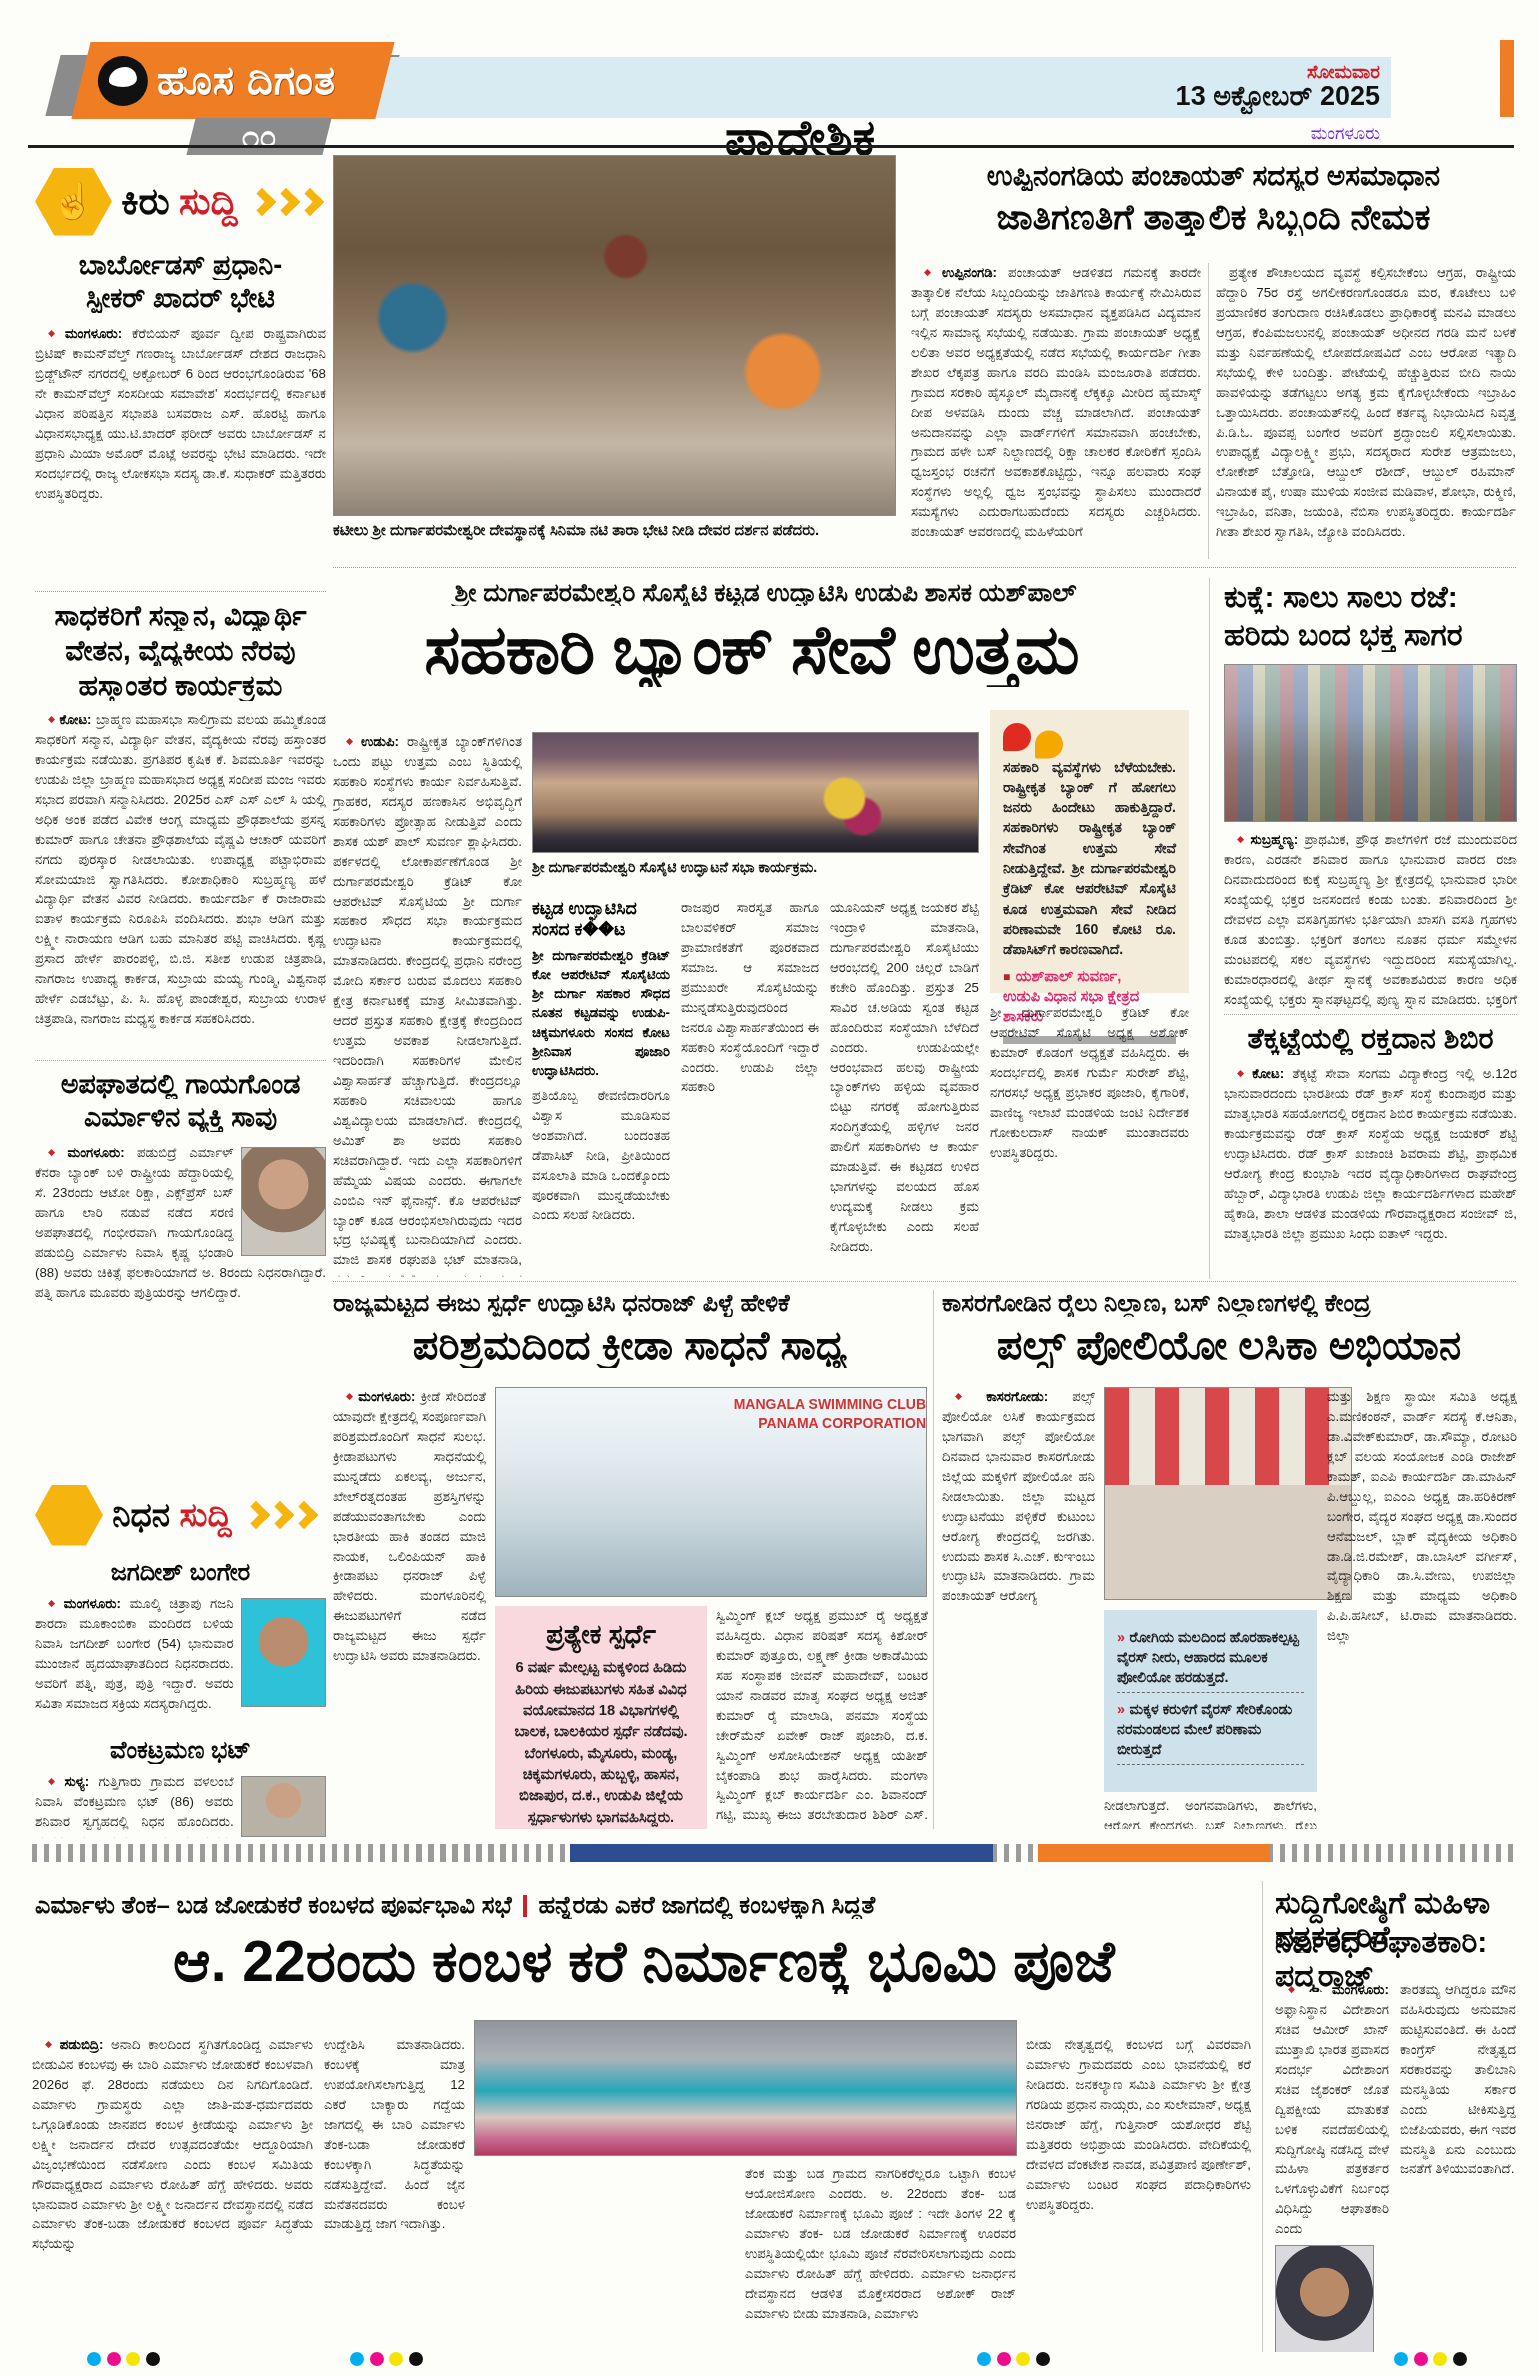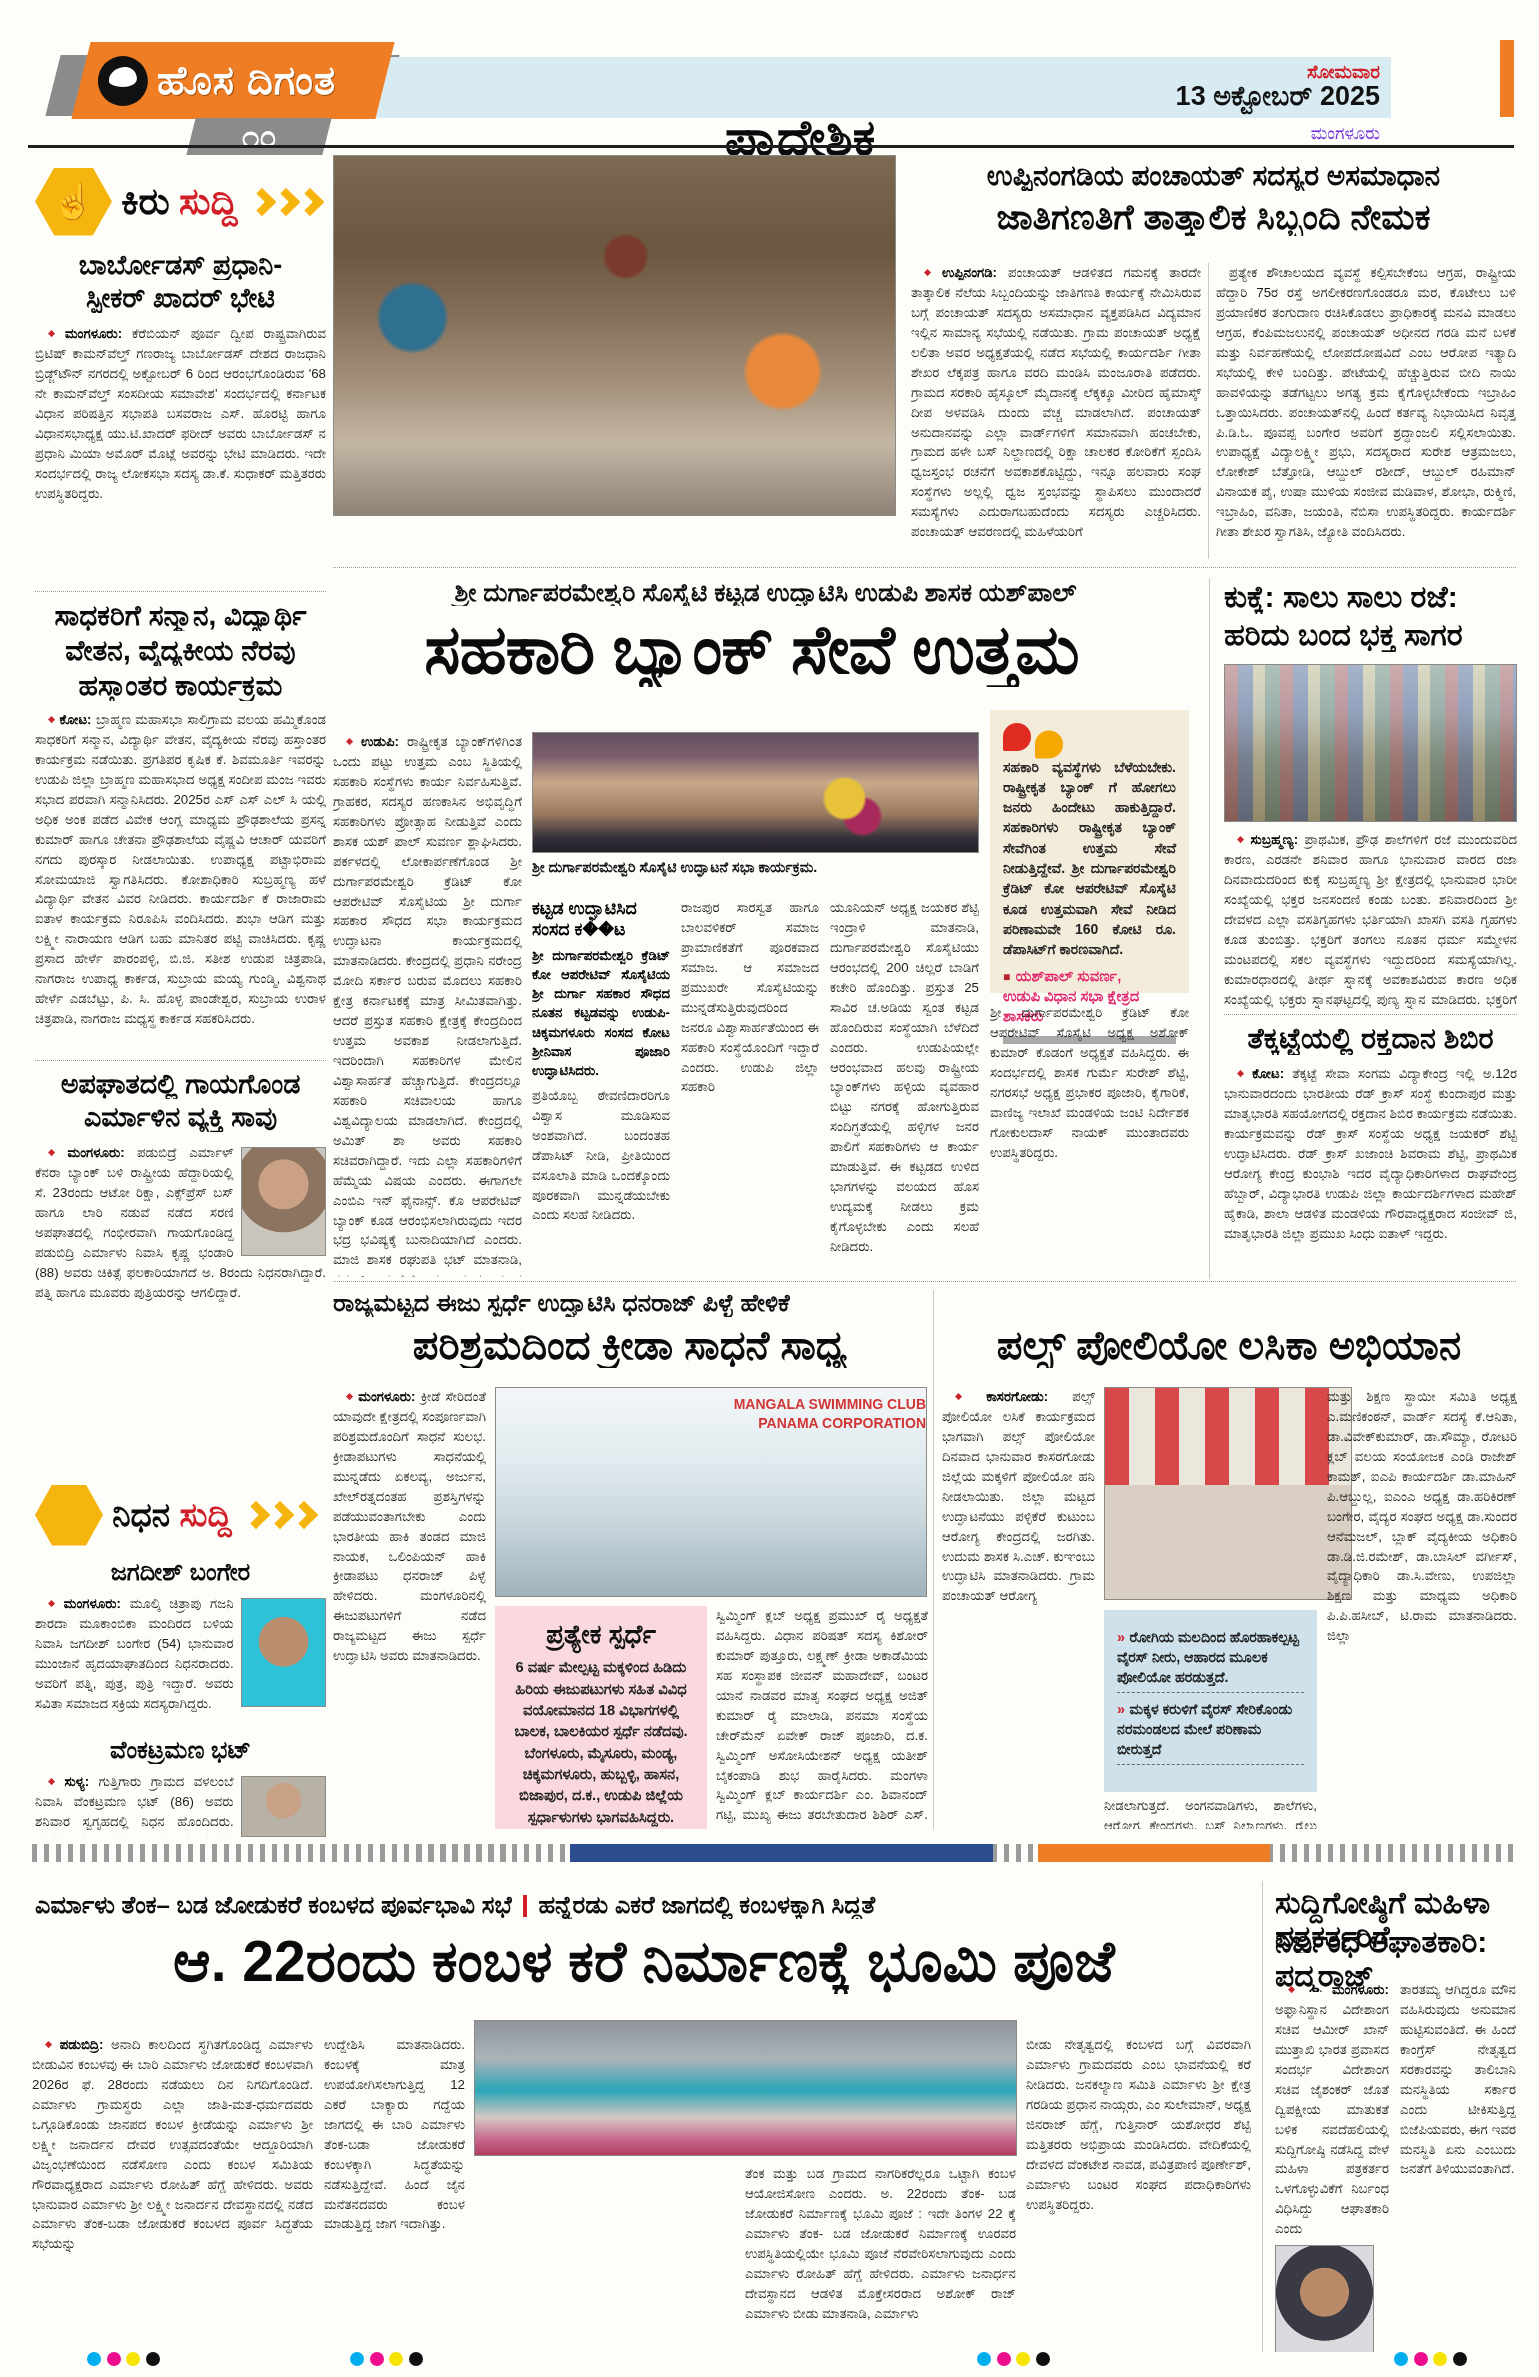--- a/index.html
+++ b/index.html
@@ -175,20 +175,21 @@
     <span class="ph ph-obit1 floatimg" style="width:85px;height:109px;display:block;"></span>
     <p><span class="dm">◆</span><span class="dl">ಮಂಗಳೂರು:</span> <span>ಮೂಲ್ಕಿ ಚಿತ್ರಾಪು ಗಜನಿ ಶಾರದಾ ಮೂಕಾಂಬಿಕಾ ಮಂದಿರದ ಬಳಿಯ ನಿವಾಸಿ ಜಗದೀಶ್ ಬಂಗೇರ (54) ಭಾನುವಾರ ಮುಂಜಾನೆ ಹೃದಯಾಘಾತದಿಂದ ನಿಧನರಾದರು. ಅವರಿಗೆ ಪತ್ನಿ, ಪುತ್ರ, ಪುತ್ರಿ ಇದ್ದಾರೆ. ಅವರು ಸವಿತಾ ಸಮಾಜದ ಸಕ್ರಿಯ ಸದಸ್ಯರಾಗಿದ್ದರು.</span></p>
   </div>
   <div class="abs hl ctr h-obit" style="left:35px;top:1737px;width:291px;">ವೆಂಕಟ್ರಮಣ ಭಟ್</div>
   <div class="abs jus" style="left:35px;top:1772px;width:291px;height:66px;">
     <span class="ph ph-obit2 floatimg" style="width:85px;height:61px;display:block;"></span>
     <p><span class="dm">◆</span><span class="dl">ಸುಳ್ಯ:</span> <span>ಗುತ್ತಿಗಾರು ಗ್ರಾಮದ ವಳಲಂಬೆ ನಿವಾಸಿ ವೆಂಕಟ್ರಮಣ ಭಟ್ (86) ಅವರು ಶನಿವಾರ ಸ್ವಗೃಹದಲ್ಲಿ ನಿಧನ ಹೊಂದಿದರು. ಮೃತರು ಪತ್ನಿ, ಮಗ, ಇಬ್ಬರು ಪುತ್ರಿಯರನ್ನು ಅಗಲಿದ್ದಾರೆ.</span></p>
   </div>
 
   <div class="abs ph ph-temple" style="left:333px;top:155px;width:563px;height:361px;"></div>
+  <div class="abs cap" style="left:333px;top:521px;width:563px;height:37px;">ಕಟೀಲು ಶ್ರೀ ದುರ್ಗಾಪರಮೇಶ್ವರೀ ದೇವಸ್ಥಾನಕ್ಕೆ ಸಿನಿಮಾ ನಟಿ ತಾರಾ ಭೇಟಿ ನೀಡಿ ದೇವರ ದರ್ಶನ ಪಡೆದರು.</div>
 
   <div class="abs hl ctr h-tr1" style="left:911px;top:160px;width:605px;">ಉಪ್ಪಿನಂಗಡಿಯ ಪಂಚಾಯತ್ ಸದಸ್ಯರ ಅಸಮಾಧಾನ</div>
   <div class="abs hl ctr h-tr2" style="left:911px;top:197px;width:605px;">ಜಾತಿಗಣತಿಗೆ ತಾತ್ಕಾಲಿಕ ಸಿಬ್ಬಂದಿ ನೇಮಕ</div>
   <div class="abs jus" style="left:911px;top:263px;width:290px;height:296px;">
     <p><span class="dm">◆</span><span class="dl">ಉಪ್ಪಿನಂಗಡಿ:</span> <span>ಪಂಚಾಯತ್ ಆಡಳಿತದ ಗಮನಕ್ಕೆ ತಾರದೇ ತಾತ್ಕಾಲಿಕ ನೆಲೆಯ ಸಿಬ್ಬಂದಿಯನ್ನು ಜಾತಿಗಣತಿ ಕಾರ್ಯಕ್ಕೆ ನೇಮಿಸಿರುವ ಬಗ್ಗೆ ಪಂಚಾಯತ್ ಸದಸ್ಯರು ಅಸಮಾಧಾನ ವ್ಯಕ್ತಪಡಿಸಿದ ವಿದ್ಯಮಾನ ಇಲ್ಲಿನ ಸಾಮಾನ್ಯ ಸಭೆಯಲ್ಲಿ ನಡೆಯಿತು. ಗ್ರಾಮ ಪಂಚಾಯತ್ ಅಧ್ಯಕ್ಷೆ ಲಲಿತಾ ಅವರ ಅಧ್ಯಕ್ಷತೆಯಲ್ಲಿ ನಡೆದ ಸಭೆಯಲ್ಲಿ ಕಾರ್ಯದರ್ಶಿ ಗೀತಾ ಶೇಖರ ಲೆಕ್ಕಪತ್ರ ಹಾಗೂ ವರದಿ ಮಂಡಿಸಿ ಮಂಜೂರಾತಿ ಪಡೆದರು. ಗ್ರಾಮದ ಸರಕಾರಿ ಹೈಸ್ಕೂಲ್ ಮೈದಾನಕ್ಕೆ ಲೆಕ್ಕಕ್ಕೂ ಮೀರಿದ ಹೈಮಾಸ್ಕ್ ದೀಪ ಅಳವಡಿಸಿ ದುಂದು ವೆಚ್ಚ ಮಾಡಲಾಗಿದೆ. ಪಂಚಾಯತ್ ಅನುದಾನವನ್ನು ಎಲ್ಲಾ ವಾರ್ಡ್‌ಗಳಿಗೆ ಸಮಾನವಾಗಿ ಹಂಚಬೇಕು, ಗ್ರಾಮದ ಹಳೇ ಬಸ್ ನಿಲ್ದಾಣದಲ್ಲಿ ರಿಕ್ಷಾ ಚಾಲಕರ ಕೋರಿಕೆಗೆ ಸ್ಪಂದಿಸಿ ಧ್ವಜಸ್ತಂಭ ರಚನೆಗೆ ಅವಕಾಶಕೊಟ್ಟಿದ್ದು, ಇನ್ನೂ ಹಲವಾರು ಸಂಘ ಸಂಸ್ಥೆಗಳು ಅಲ್ಲಲ್ಲಿ ಧ್ವಜ ಸ್ತಂಭವನ್ನು ಸ್ಥಾಪಿಸಲು ಮುಂದಾದರೆ ಸಮಸ್ಯೆಗಳು ಎದುರಾಗಬಹುದೆಂದು ಸದಸ್ಯರು ಎಚ್ಚರಿಸಿದರು. ಪಂಚಾಯತ್ ಆವರಣದಲ್ಲಿ ಮಹಿಳೆಯರಿಗೆ</span></p>
   </div>
   <div class="abs vrule" style="left:1208px;top:263px;height:296px;"></div>
   <div class="abs jus" style="left:1216px;top:263px;width:300px;height:296px;">
     <p><span>ಪ್ರತ್ಯೇಕ ಶೌಚಾಲಯದ ವ್ಯವಸ್ಥೆ ಕಲ್ಪಿಸಬೇಕೆಂಬ ಆಗ್ರಹ, ರಾಷ್ಟ್ರೀಯ ಹೆದ್ದಾರಿ 75ರ ರಸ್ತೆ ಅಗಲೀಕರಣಗೊಂಡರೂ ಮರ, ಕೊಟೇಲು ಬಳಿ ಪ್ರಯಾಣಿಕರ ತಂಗುದಾಣ ರಚಿಸಿಕೊಡಲು ಪ್ರಾಧಿಕಾರಕ್ಕೆ ಮನವಿ ಮಾಡಲು ಆಗ್ರಹ, ಕೆಂಪಿಮಜಲುನಲ್ಲಿ ಪಂಚಾಯತ್ ಅಧೀನದ ಗರಡಿ ಮನೆ ಬಳಕೆ ಮತ್ತು ನಿರ್ವಹಣೆಯಲ್ಲಿ ಲೋಪದೋಷವಿದೆ ಎಂಬ ಆರೋಪ ಇತ್ಯಾದಿ ಸಭೆಯಲ್ಲಿ ಕೇಳಿ ಬಂದಿತ್ತು. ಪೇಟೆಯಲ್ಲಿ ಹೆಚ್ಚುತ್ತಿರುವ ಬೀದಿ ನಾಯಿ ಹಾವಳಿಯನ್ನು ತಡೆಗಟ್ಟಲು ಅಗತ್ಯ ಕ್ರಮ ಕೈಗೊಳ್ಳಬೇಕೆಂದು ಇಬ್ರಾಹಿಂ ಒತ್ತಾಯಿಸಿದರು. ಪಂಚಾಯತ್‌ನಲ್ಲಿ ಹಿಂದೆ ಕರ್ತವ್ಯ ನಿಭಾಯಿಸಿದ ನಿವೃತ್ತ ಪಿ.ಡಿ.ಓ. ಪೂವಪ್ಪ ಬಂಗೇರ ಅವರಿಗೆ ಶ್ರದ್ಧಾಂಜಲಿ ಸಲ್ಲಿಸಲಾಯಿತು. ಉಪಾಧ್ಯಕ್ಷೆ ವಿದ್ಯಾಲಕ್ಷ್ಮೀ ಪ್ರಭು, ಸದಸ್ಯರಾದ ಸುರೇಶ ಆತ್ರಮಜಲು, ಲೋಕೇಶ್ ಬೆತ್ತೋಡಿ, ಆಬ್ದುಲ್ ರಶೀದ್, ಆಬ್ದುಲ್ ರಹಿಮಾನ್ ವಿನಾಯಕ ಪೈ, ಉಷಾ ಮುಳಿಯ ಸಂಜೀವ ಮಡಿವಾಳ, ಶೋಭಾ, ರುಕ್ಮಿಣಿ, ಇಬ್ರಾಹಿಂ, ವನಿತಾ, ಜಯಂತಿ, ನೆಬಿಸಾ ಉಪಸ್ಥಿತರಿದ್ದರು. ಕಾರ್ಯದರ್ಶಿ ಗೀತಾ ಶೇಖರ ಸ್ವಾಗತಿಸಿ, ಜ್ಯೋತಿ ವಂದಿಸಿದರು.</span></p>
   </div>
@@ -249,20 +250,21 @@
       <div>PANAMA CORPORATION</div>
     </div>
   </div>
   <div class="abs pinkbox" style="left:495px;top:1606px;width:212px;height:223px;overflow:hidden;">
     <div class="bt">ಪ್ರತ್ಯೇಕ ಸ್ಪರ್ಧೆ</div>
     <div class="bb">6 ವರ್ಷ ಮೇಲ್ಪಟ್ಟ ಮಕ್ಕಳಿಂದ ಹಿಡಿದು ಹಿರಿಯ ಈಜುಪಟುಗಳು ಸಹಿತ ವಿವಿಧ ವಯೋಮಾನದ 18 ವಿಭಾಗಗಳಲ್ಲಿ ಬಾಲಕ, ಬಾಲಕಿಯರ ಸ್ಪರ್ಧೆ ನಡೆದವು. ಬೆಂಗಳೂರು, ಮೈಸೂರು, ಮಂಡ್ಯ, ಚಿಕ್ಕಮಗಳೂರು, ಹುಬ್ಬಳ್ಳಿ, ಹಾಸನ, ಬಿಜಾಪುರ, ದ.ಕ., ಉಡುಪಿ ಜಿಲ್ಲೆಯ ಸ್ಪರ್ಧಾಳುಗಳು ಭಾಗವಹಿಸಿದ್ದರು.</div>
   </div>
   <div class="abs jus" style="left:716px;top:1606px;width:212px;height:223px;">ಸ್ವಿಮ್ಮಿಂಗ್ ಕ್ಲಬ್ ಅಧ್ಯಕ್ಷ ಪ್ರಮುಖ್ ರೈ ಅಧ್ಯಕ್ಷತೆ ವಹಿಸಿದ್ದರು. ವಿಧಾನ ಪರಿಷತ್ ಸದಸ್ಯ ಕಿಶೋರ್ ಕುಮಾರ್ ಪುತ್ತೂರು, ಲಕ್ಷ್ಮಣ್ ಕ್ರೀಡಾ ಅಕಾಡೆಮಿಯ ಸಹ ಸಂಸ್ಥಾಪಕ ಜೀವನ್ ಮಹಾದೇವ್, ಬಂಟರ ಯಾನೆ ನಾಡವರ ಮಾತೃ ಸಂಘದ ಅಧ್ಯಕ್ಷ ಅಜಿತ್ ಕುಮಾರ್ ರೈ ಮಾಲಾಡಿ, ಪನಮಾ ಸಂಸ್ಥೆಯ ಚೇರ್‌ಮೆನ್ ಏವೇಕ್ ರಾಜ್ ಪೂಜಾರಿ, ದ.ಕ. ಸ್ವಿಮ್ಮಿಂಗ್ ಅಸೋಸಿಯೇಶನ್ ಅಧ್ಯಕ್ಷ ಯತೀಶ್ ಬೈಕಂಪಾಡಿ ಶುಭ ಹಾರೈಸಿದರು. ಮಂಗಳಾ ಸ್ವಿಮ್ಮಿಂಗ್ ಕ್ಲಬ್ ಕಾರ್ಯದರ್ಶಿ ಎಂ. ಶಿವಾನಂದ್ ಗಟ್ಟಿ, ಮುಖ್ಯ ಈಜು ತರಬೇತುದಾರ ಶಿಶಿರ್ ಎಸ್. ಗಟ್ಟಿ, ತರಬೇತುದಾರ ರಾಜೇಶ್ ಖಾರ್ವಿ, ದಿನೇಶ್ ಕುಂದರ್ ಇದ್ದರು.</div>
 
   <div class="abs vrule" style="left:933px;top:1290px;height:539px;"></div>
+  <div class="abs hl kicker" style="left:942px;top:1290px;width:574px;font-size:24px;">ಕಾಸರಗೋಡಿನ ರೈಲು ನಿಲ್ದಾಣ, ಬಸ್ ನಿಲ್ದಾಣಗಳಲ್ಲಿ ಕೇಂದ್ರ</div>
   <div class="abs hl ctr h-polio" style="left:942px;top:1323px;width:574px;">ಪಲ್ಸ್ ಪೋಲಿಯೋ ಲಸಿಕಾ ಅಭಿಯಾನ</div>
   <div class="abs jus" style="left:942px;top:1387px;width:153px;height:442px;">
     <p><span class="dm">◆</span><span class="dl">ಕಾಸರಗೋಡು:</span> <span>ಪಲ್ಸ್ ಪೋಲಿಯೋ ಲಸಿಕೆ ಕಾರ್ಯಕ್ರಮದ ಭಾಗವಾಗಿ ಪಲ್ಸ್ ಪೋಲಿಯೋ ದಿನವಾದ ಭಾನುವಾರ ಕಾಸರಗೋಡು ಜಿಲ್ಲೆಯ ಮಕ್ಕಳಿಗೆ ಪೋಲಿಯೋ ಹನಿ ನೀಡಲಾಯಿತು. ಜಿಲ್ಲಾ ಮಟ್ಟದ ಉದ್ಘಾಟನೆಯು ಪಳ್ಳಿಕೆರೆ ಕುಟುಂಬ ಆರೋಗ್ಯ ಕೇಂದ್ರದಲ್ಲಿ ಜರಗಿತು. ಉದುಮ ಶಾಸಕ ಸಿ.ಎಚ್. ಕುಞಂಬು ಉದ್ಘಾಟಿಸಿ ಮಾತನಾಡಿದರು. ಗ್ರಾಮ ಪಂಚಾಯತ್ ಆರೋಗ್ಯ</span></p>
   </div>
   <div class="abs ph ph-polio" style="left:1104px;top:1387px;width:248px;height:213px;"></div>
   <div class="abs bluebox" style="left:1104px;top:1610px;width:213px;height:182px;overflow:hidden;">
     <div class="bi"><span class="arr">»</span><span>ರೋಗಿಯ ಮಲದಿಂದ ಹೊರಹಾಕಲ್ಪಟ್ಟ ವೈರಸ್ ನೀರು, ಆಹಾರದ ಮೂಲಕ ಪೋಲಿಯೋ ಹರಡುತ್ತದೆ.</span></div>
     <div class="bi"><span class="arr">»</span><span>ಮಕ್ಕಳ ಕರುಳಿಗೆ ವೈರಸ್ ಸೇರಿಕೊಂಡು ನರಮಂಡಲದ ಮೇಲೆ ಪರಿಣಾಮ ಬೀರುತ್ತದೆ</span></div>
   </div>
   <div class="abs jus" style="left:1104px;top:1796px;width:213px;height:33px;">ನೀಡಲಾಗುತ್ತದೆ. ಅಂಗನವಾಡಿಗಳು, ಶಾಲೆಗಳು, ಆರೋಗ್ಯ ಕೇಂದ್ರಗಳು, ಬಸ್ ನಿಲ್ದಾಣಗಳು, ರೈಲು ನಿಲ್ದಾಣಗಳು</div>

